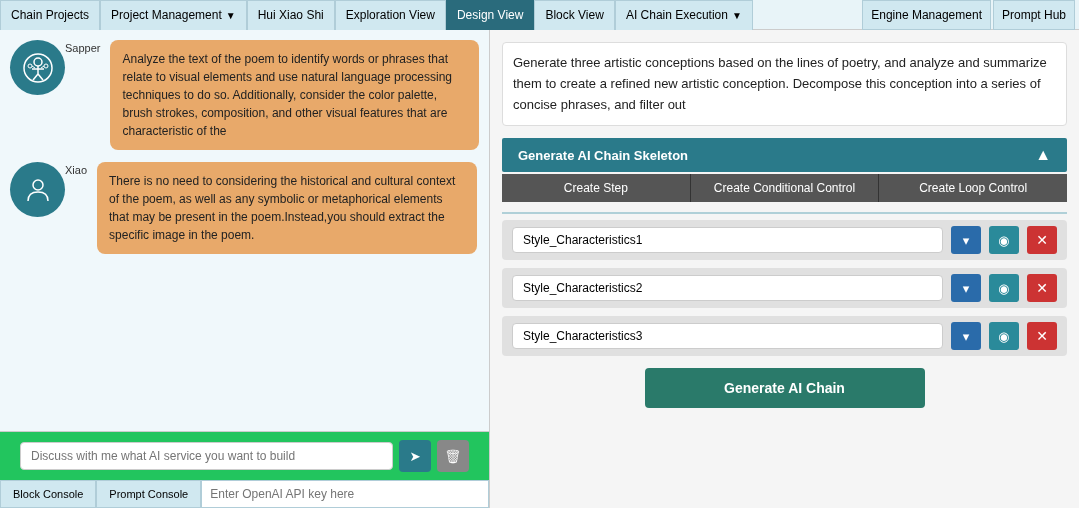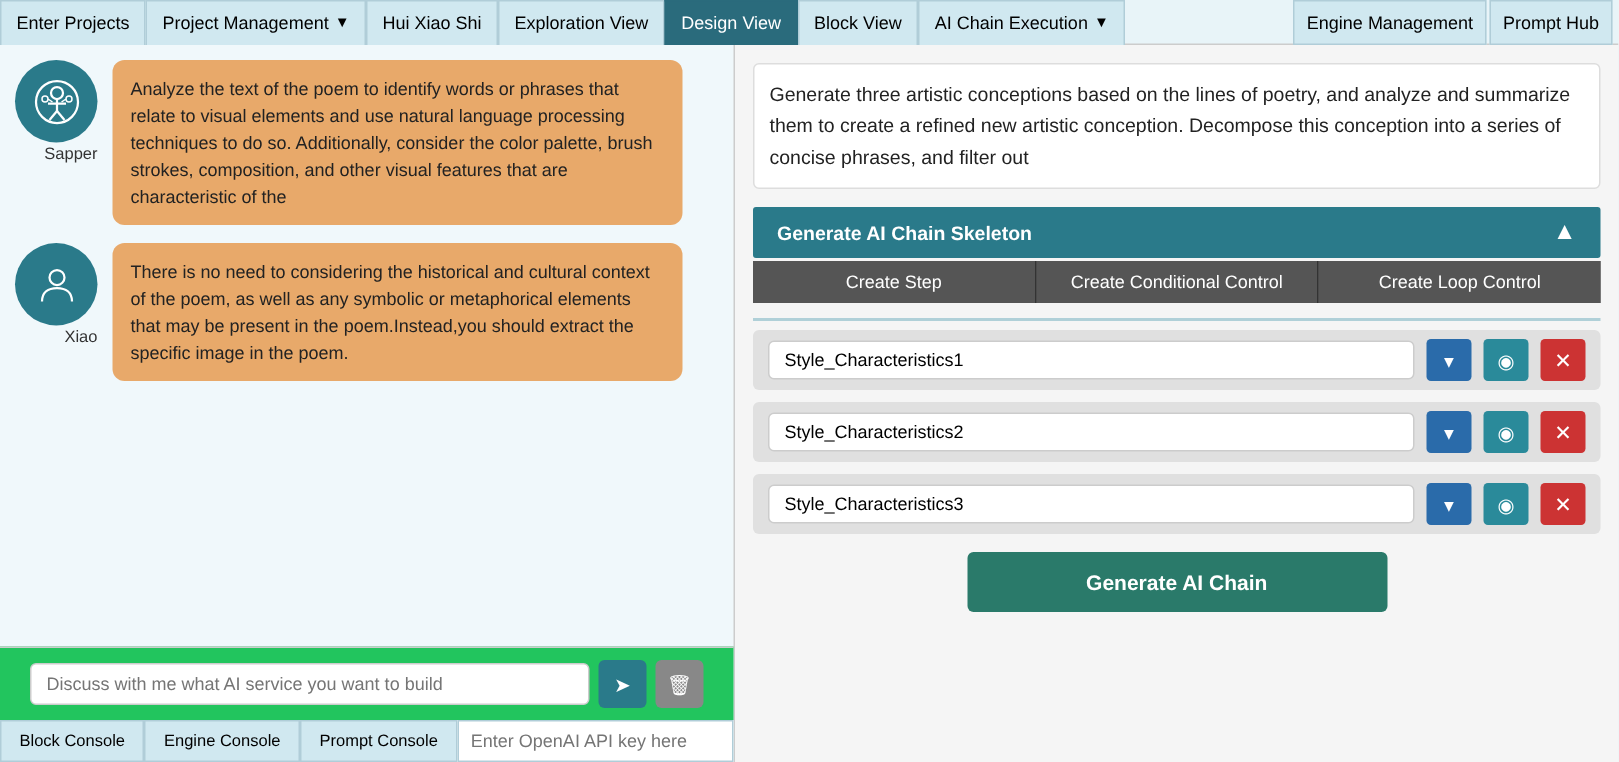--- a/index.html
+++ b/index.html
@@ -106,22 +106,22 @@
     }
     .avatar svg { width: 32px; height: 32px; }
     .avatar-label {
       text-align: center;
       font-size: 11px;
       color: #333;
       margin-top: 2px;
     }
     .avatar-col {
       display: flex;
-      flex-direction: column;
-      align-items: flex-end;
+      flex-direction: row;
+      align-items: flex-start;
     }
     .message-bubble {
       background: #e8a96a;
       border-radius: 8px;
       padding: 10px 12px;
       font-size: 12px;
       line-height: 1.5;
       color: #222;
       max-width: 380px;
     }
@@ -345,21 +345,21 @@
     ::-webkit-scrollbar { width: 6px; }
     ::-webkit-scrollbar-track { background: #e0e0e0; }
     ::-webkit-scrollbar-thumb { background: #2a7a8a; border-radius: 3px; }
   </style>
 </head>
 <body>
 
 <div class="top-nav">
   <div class="nav-left">
     <div class="nav-tab">
-      <span>Enter Projects</span>
+      <span>Chain Projects</span>
     </div>
     <div class="nav-tab">
       <span>Project Management</span>
       <span class="arrow">▼</span>
     </div>
     <div class="nav-tab">
       <span>Hui Xiao Shi</span>
     </div>
     <div class="nav-tab">
       <span>Exploration View</span>
@@ -434,23 +434,20 @@
       <button class="chat-delete-btn">
         <span>🗑</span>
       </button>
     </div>
 
     <div class="console-bar">
       <div class="console-tab">
         <span>Block Console</span>
       </div>
       <div class="console-tab">
-        <span>Engine Console</span>
-      </div>
-      <div class="console-tab">
         <span>Prompt Console</span>
       </div>
       <input class="console-input" type="text" placeholder="Enter OpenAI API key here" style="">
     </div>
   </div>
 
   <div class="right-panel">
     <div class="right-content">
 
       <div class="description-text">Generate three artistic conceptions based on the lines of poetry, and analyze and summarize them to create a refined new artistic conception. Decompose this conception into a series of concise phrases, and filter out</div>

